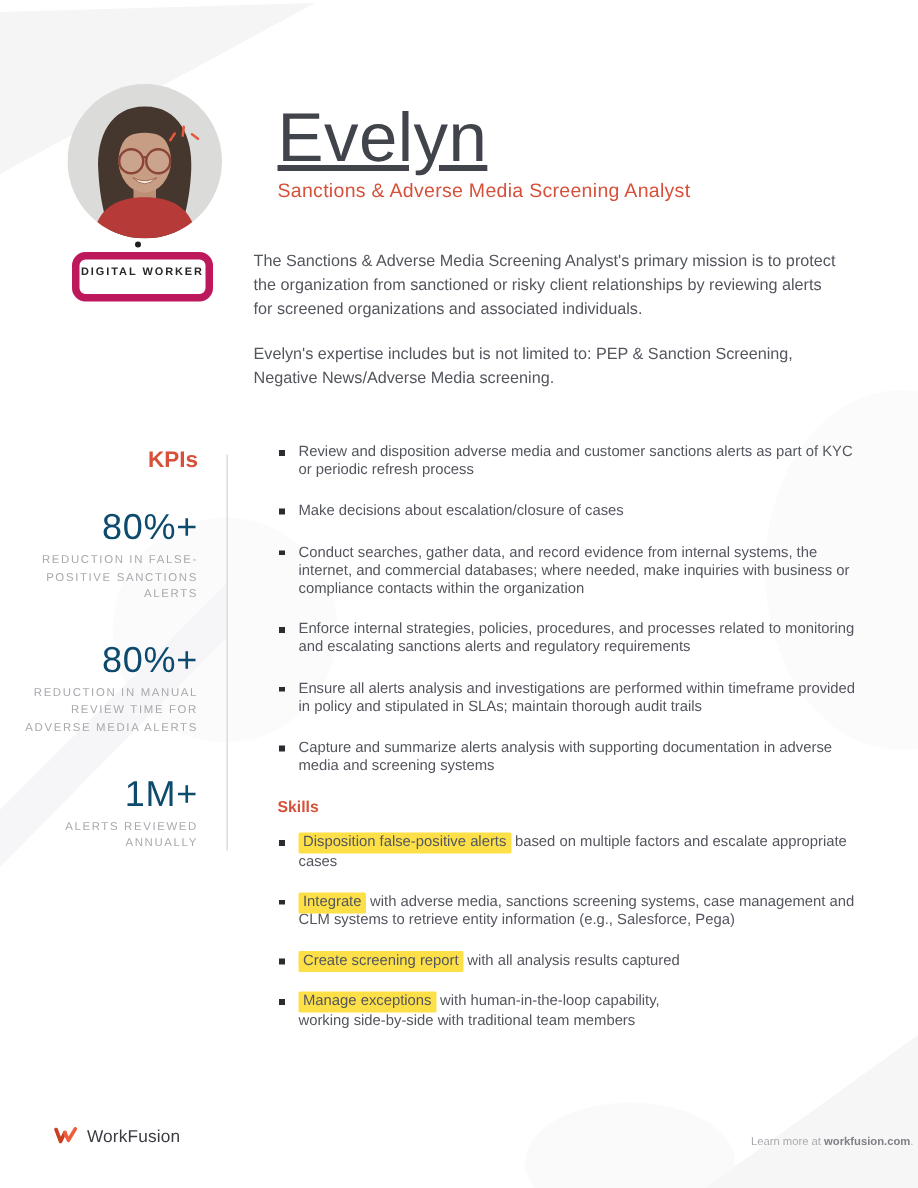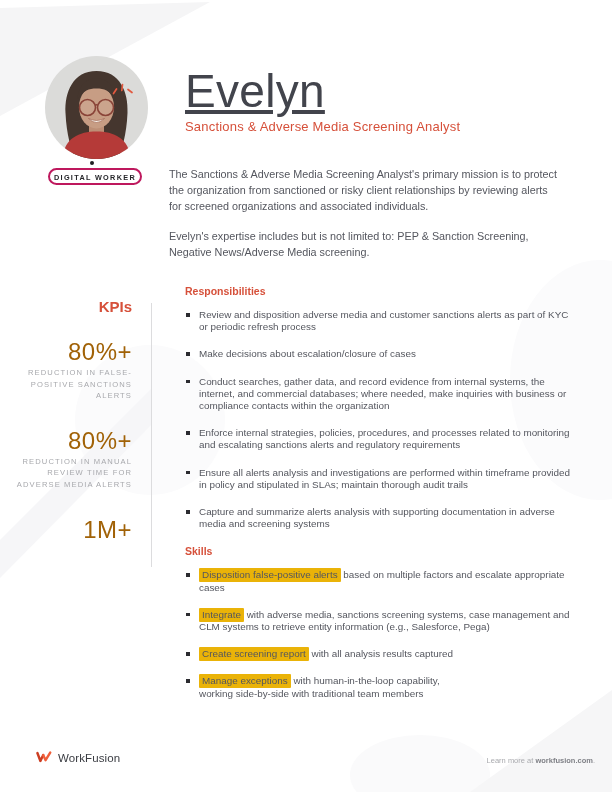--- a/index.html
+++ b/index.html
@@ -6,57 +6,57 @@
   .page{
     position:relative;width:612px;height:792px;margin:0 auto;background:#ffffff;
     font-family:"Liberation Sans",sans-serif;overflow:hidden;color:#54565E;
   }
   .wm{position:absolute;left:0;top:0;width:612px;height:792px;pointer-events:none;}
 
   
   .avatar{position:absolute;left:45px;top:56px;width:103px;height:103px;}
   .avatar-dot{position:absolute;left:90px;top:161px;width:4px;height:4px;border-radius:50%;background:#1F1F23;}
   .badge{
-    position:absolute;left:48px;top:168px;width:94px;height:17px;box-sizing:border-box;
-    border:2px solid #be185d;border-radius:9px;line-height:15px;text-align:center;
+    position:absolute;left:48px;top:168px;width:94px;height:33px;box-sizing:border-box;
+    border:5px solid #be185d;border-radius:9px;line-height:15px;text-align:center;
     font-size:7.3px;letter-spacing:1.3px;font-weight:700;color:#26262A;background:#fff;
   }
 
   
   .header{position:absolute;left:185px;top:72px;width:400px;}
   .title{margin:0;font-size:46px;line-height:38px;font-weight:300;color:#42444C;letter-spacing:.3px;text-decoration:underline;}
   .role{margin-top:9px;font-size:13px;color:#D6503A;letter-spacing:.2px;}
 
   
   .intro{position:absolute;left:169px;top:166px;width:394px;}
   .intro p{margin:0 0 14px;font-size:10.8px;line-height:16px;color:#54565E;}
 
   
   .kpis{position:absolute;left:16px;top:300px;width:116px;text-align:right;}
   .kpi-h{margin:0;font-size:15px;line-height:13px;font-weight:700;color:#D6503A;}
   .kpi-item{margin-top:24px;}
   .kpi-item.k3{}
-  .kpi-value{font-size:24px;line-height:30px;color:#a16207;letter-spacing:.5px;}
+  .kpi-value{font-size:24px;line-height:30px;color:#0c4a6e;letter-spacing:.5px;}
   .kpi-label{font-size:7.6px;line-height:11.6px;letter-spacing:1.1px;color:#A8A9AD;text-transform:uppercase;}
   .vdivider{position:absolute;left:151px;top:303px;width:1px;height:264px;background:#DCDCDE;}
 
   
   .main{position:absolute;left:185px;top:285px;width:392px;}
   .sec-h{margin:0;font-size:10.5px;line-height:13px;font-weight:700;color:#D6503A;}
   .sec-h.skills{}
   ul.blist{list-style:none;margin:11px 0 0;padding:0;}
   ul.blist li{position:relative;padding-left:14px;margin-bottom:15px;font-size:9.9px;line-height:12.2px;color:#54565E;}
   ul.blist li::before{content:"";position:absolute;left:1px;top:4px;width:3.6px;height:3.6px;background:#2B2B30;}
-  mark.hl{background:#eab308;color:inherit;padding:1px 3px 2px;border-radius:1px;}
+  mark.hl{background:#fde047;color:inherit;padding:1px 3px 2px;border-radius:1px;}
   .skill-rest{white-space:pre-line;}
 
   
   .brand{position:absolute;left:36px;top:751px;display:flex;align-items:center;gap:6px;}
   .brand-name{font-size:11.5px;color:#3A3C42;font-weight:500;letter-spacing:.1px;}
-  .learn{position:absolute;right:17px;top:756px;font-size:7.5px;color:#A9AAAE;}
+  .learn{position:absolute;right:3px;top:756px;font-size:7.5px;color:#A9AAAE;}
   .learn b{color:#7F8086;}
 </style>
 </head>
 <body>
 
 <div class="page">
 
   <svg class="wm" viewBox="0 0 612 792" aria-hidden="true">
     <polygon points="0,8 210,2 0,116" fill="#F5F5F6"></polygon>
     <ellipse cx="150" cy="420" rx="75" ry="75" fill="#FBFBFC"></ellipse>
@@ -108,26 +108,26 @@
     <div class="kpi-item">
       <div class="kpi-value">80%+</div>
       <div class="kpi-label">REDUCTION IN FALSE-POSITIVE SANCTIONS ALERTS</div>
     </div>
     <div class="kpi-item">
       <div class="kpi-value">80%+</div>
       <div class="kpi-label">REDUCTION IN MANUAL REVIEW TIME FOR ADVERSE MEDIA ALERTS</div>
     </div>
     <div class="kpi-item k3">
       <div class="kpi-value">1M+</div>
+      <div class="kpi-label">ALERTS REVIEWED ANNUALLY</div>
     </div>
   </aside>
   <div class="vdivider"></div>
 
   <main class="main">
-    <h2 class="sec-h">Responsibilities</h2>
     <ul class="blist">
       <li><span>Review and disposition adverse media and customer sanctions alerts as part of KYC or periodic refresh process</span></li>
       <li><span>Make decisions about escalation/closure of cases</span></li>
       <li><span>Conduct searches, gather data, and record evidence from internal systems, the internet, and commercial databases; where needed, make inquiries with business or compliance contacts within the organization</span></li>
       <li><span>Enforce internal strategies, policies, procedures, and processes related to monitoring and escalating sanctions alerts and regulatory requirements</span></li>
       <li><span>Ensure all alerts analysis and investigations are performed within timeframe provided in policy and stipulated in SLAs; maintain thorough audit trails</span></li>
       <li><span>Capture and summarize alerts analysis with supporting documentation in adverse media and screening systems</span></li>
     </ul>
 
     <h2 class="sec-h skills">Skills</h2>

